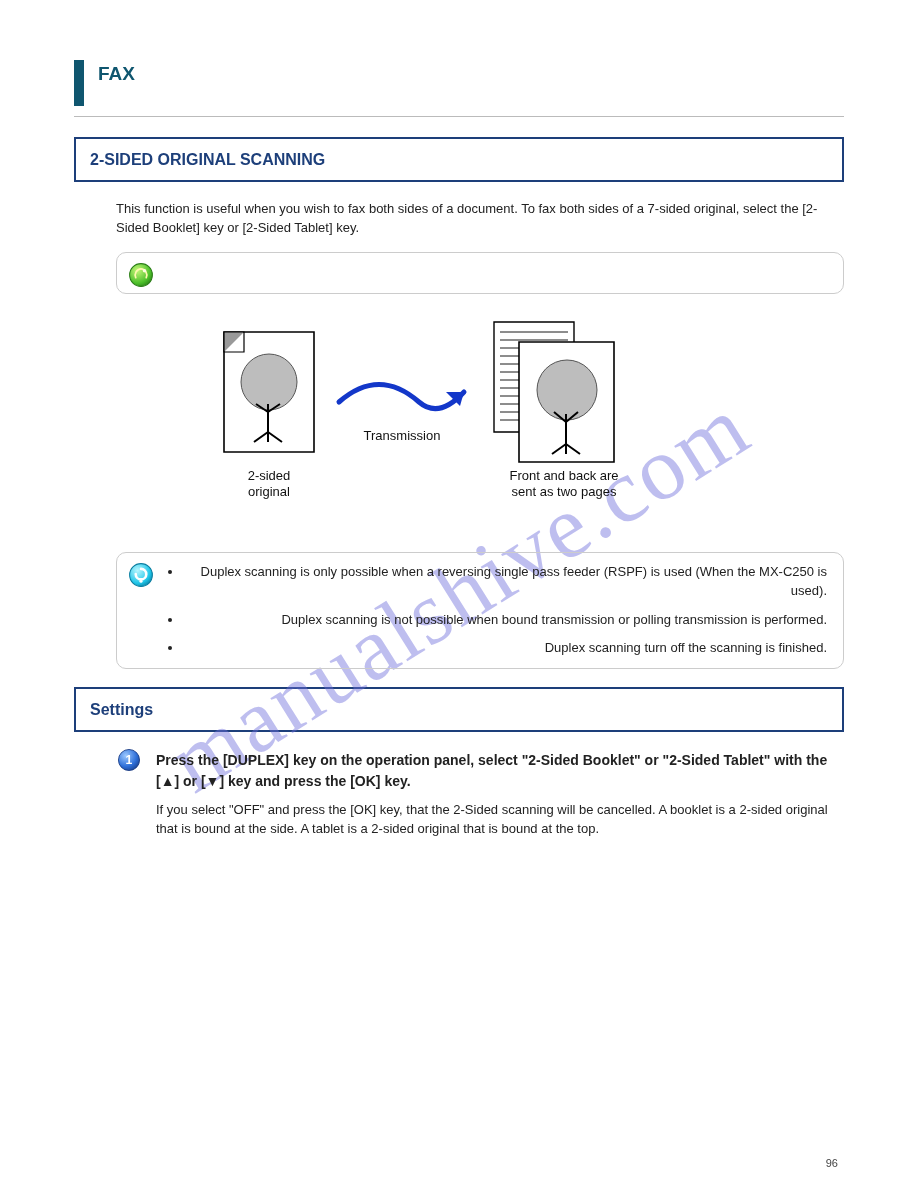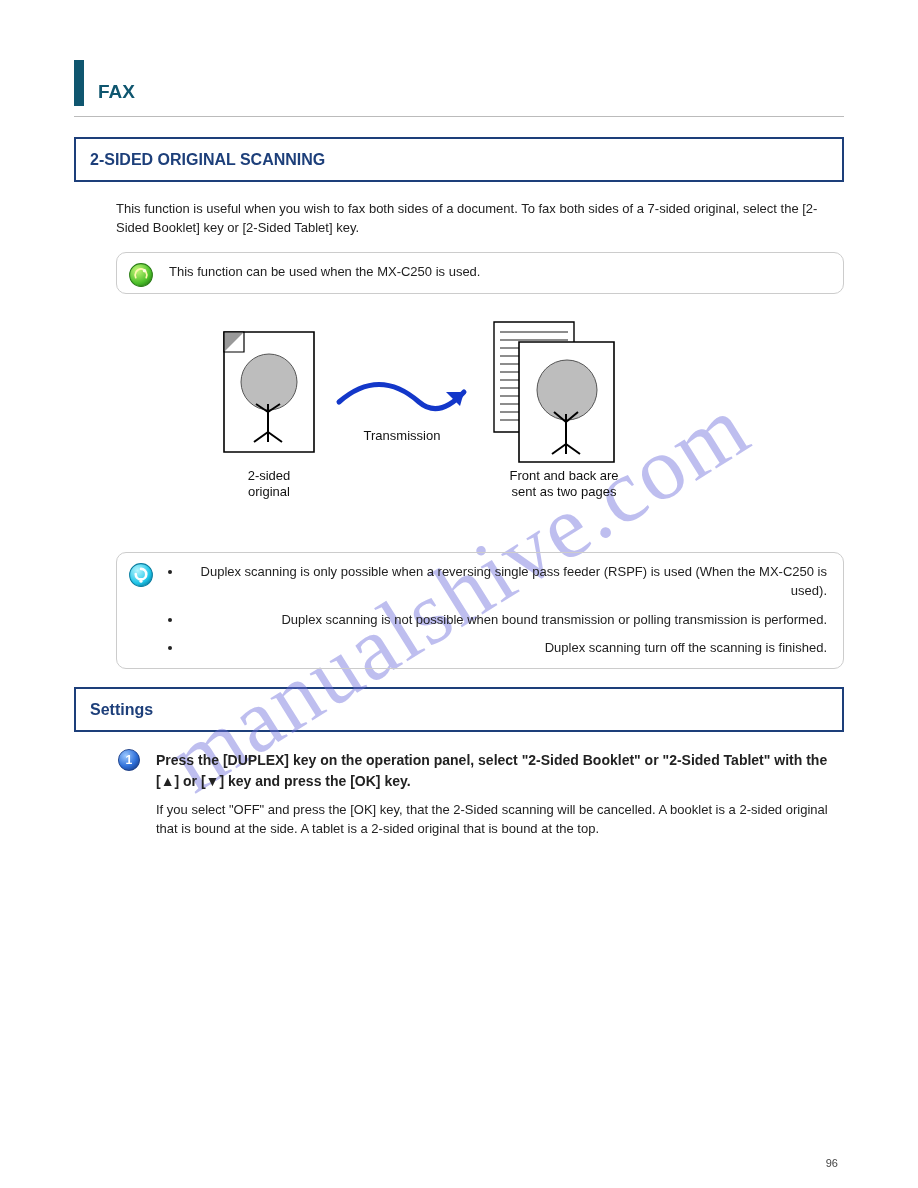--- a/index.html
+++ b/index.html
@@ -11,21 +11,21 @@
     position: relative;
     color: #222;
     font-size: 13px;
     line-height: 1.45;
   }
   .page {
     padding: 60px 74px 40px 74px;
   }
   .header-row {
     display: flex;
-    align-items: flex-end;
+    align-items: flex-start;
     gap: 14px;
     padding-bottom: 10px;
     border-bottom: 1px solid #bbb;
     margin-bottom: 20px;
   }
   .header-bar {
     width: 10px;
     height: 46px;
     background: #0f566f;
   }
@@ -125,21 +125,20 @@
         <radialGradient id="gtip" cx="0.35" cy="0.3" r="0.8">
           <stop offset="0%" stop-color="#c6f77a"></stop>
           <stop offset="70%" stop-color="#4cbf2a"></stop>
           <stop offset="100%" stop-color="#2a7d16"></stop>
         </radialGradient>
       </defs>
       <circle cx="16" cy="16" r="13" fill="url(#gtip)" stroke="#2a7d16" stroke-width="1.2"></circle>
       <path d="M10 19 C8 15,11 9,16 9 C21 9,24 15,22 19" fill="none" stroke="#fff8b0" stroke-width="2" stroke-linecap="round"></path>
       <circle cx="20" cy="11" r="2" fill="#fffde0"></circle>
     </svg>
-    <div>This function can be used when the MX-C250 is used.</div>
   </div>
 
   <div class="diagram-wrap">
     <svg viewBox="0 0 500 230" width="500" height="230">
 
       <g>
         <path d="M40 20 L130 20 L130 140 L40 140 Z" fill="#fff" stroke="#000" stroke-width="1.6"></path>
         <path d="M40 20 L60 20 L40 40 Z" fill="#999"></path>
         <path d="M40 20 L60 20 L60 40 L40 40 Z" fill="none" stroke="#000" stroke-width="1.2"></path>
 

